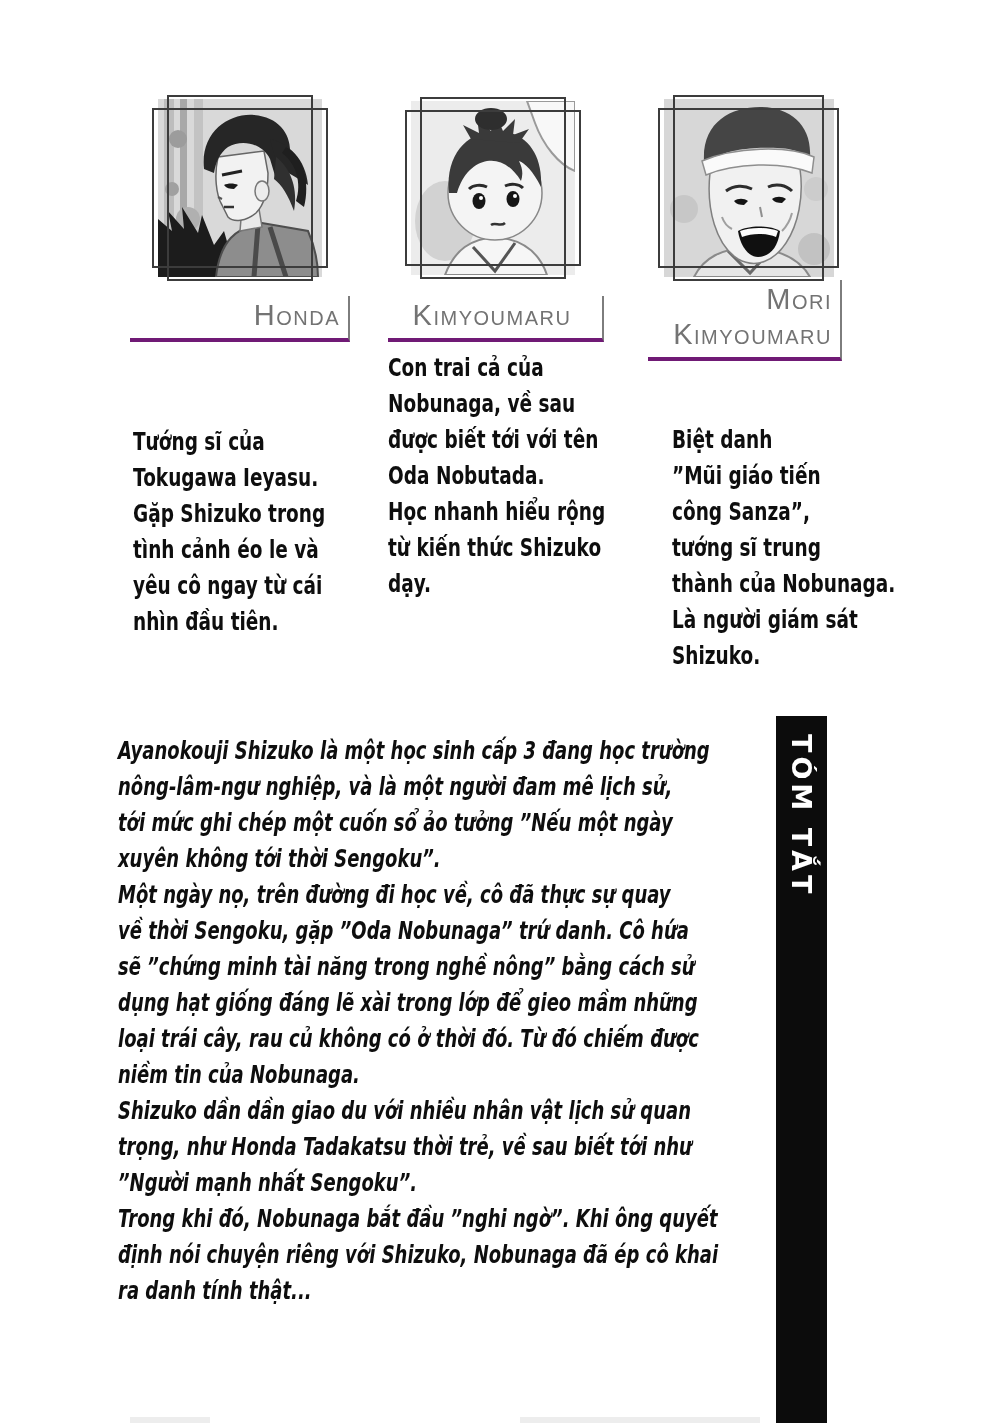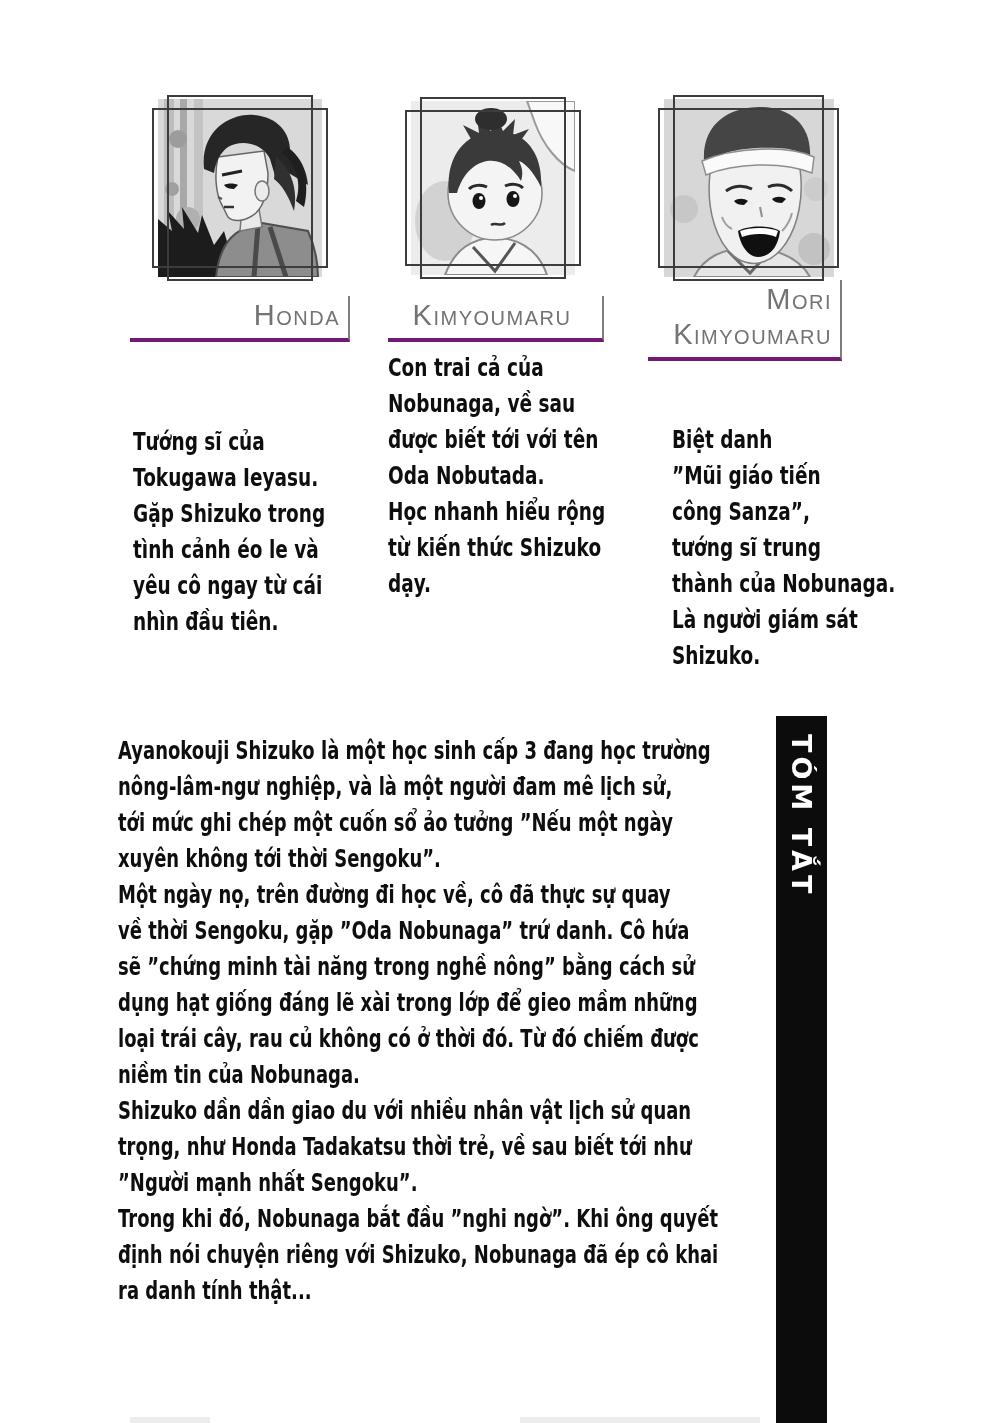--- a/index.html
+++ b/index.html
@@ -25,21 +25,21 @@
 
   
   .comic{font-weight:bold;color:#0e0e0e;}
   .comic .ln{white-space:nowrap;transform:scaleX(0.74);transform-origin:0 50%;}
   .desc{position:absolute;font-size:25px;}
   .desc .ln{line-height:36px;}
   .d1{left:133px;top:424px;}
   .d2{left:388px;top:350px;}
   .d3{left:672px;top:382px;margin-top:40px;}
 
-  .summary{position:absolute;left:118px;top:733px;font-size:25px;}
+  .summary{position:absolute;left:118px;top:733px;font-size:25px;font-style:italic;}
   .summary .ln{line-height:36px;transform:scaleX(0.72);}
 
   
   .spine{position:absolute;left:776px;top:716px;width:51px;height:707px;background:#0c0c0c;}
   .spine-label{position:absolute;top:18px;left:50%;transform:translateX(-50%);
                writing-mode:vertical-rl;text-orientation:mixed;color:#ffffff;
                font-weight:bold;font-size:27px;letter-spacing:4px;white-space:nowrap;}
 
   
   .bleed{position:absolute;bottom:0;height:6px;background:#ededed;}

